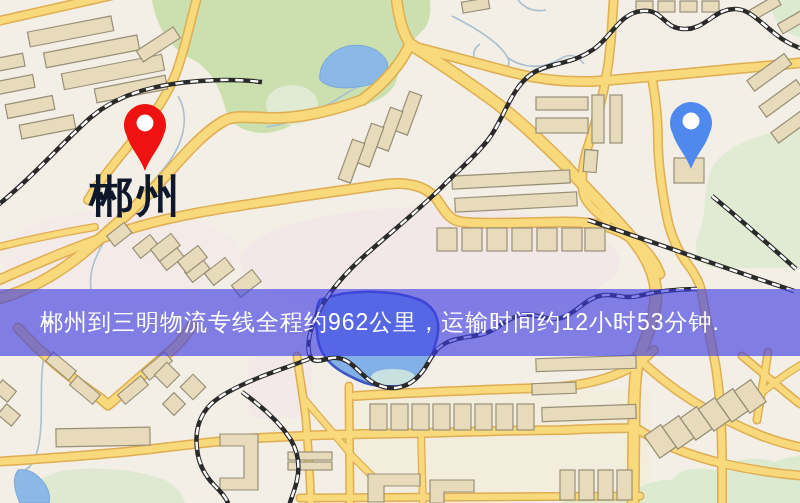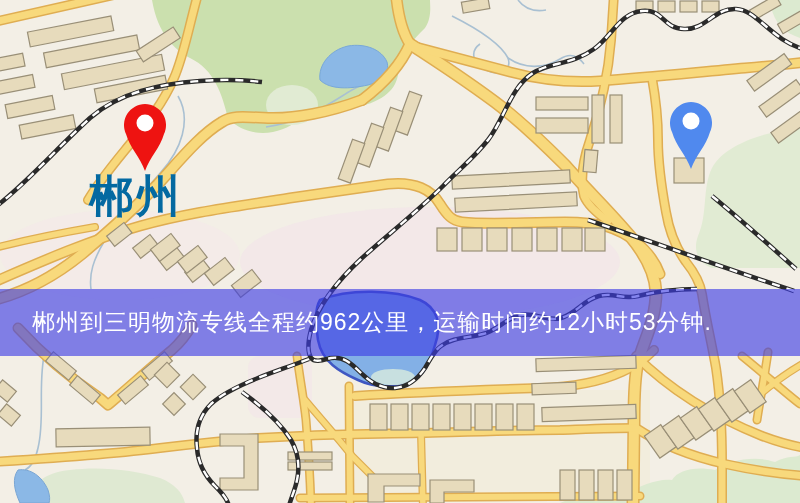--- a/index.html
+++ b/index.html
@@ -8,29 +8,29 @@
     font-family:"Liberation Sans", sans-serif; background:#f3efe6;
   }
   .stage svg.map { position:absolute; left:0; top:0; }
   .pin { position:absolute; }
   .city-label {
     position:absolute; width:152px; height:48px;
     display:flex; align-items:center; justify-content:center;
     font-size:44px; font-weight:bold; letter-spacing:3px; line-height:1;
     text-shadow:0 0 1px rgba(255,255,255,.35);
   }
-  .city-label.origin { left:60px;  top:172px; color:#0369a1; }
+  .city-label.origin { left:60px;  top:172px; color:#0f172a; }
   .city-label.dest   { left:617px; top:172px; color:#1c1ccd; }
   .banner {
     position:absolute; left:0; top:289px; width:800px; height:67px;
     background:rgba(60,60,228,0.63); display:flex; align-items:center;
   }
   .banner span {
     color:#ffffff; font-size:23px; font-weight:500; letter-spacing:1px;
-    padding-left:32px; white-space:nowrap;
+    padding-left:40px; white-space:nowrap;
   }
 </style>
 </head>
 <body>
 
 <div class="stage">
 
   <svg class="map" width="800" height="503" viewBox="0 0 800 503">
     <defs>
       <path id="rA" d="M-6,22 L118,-6"></path>

